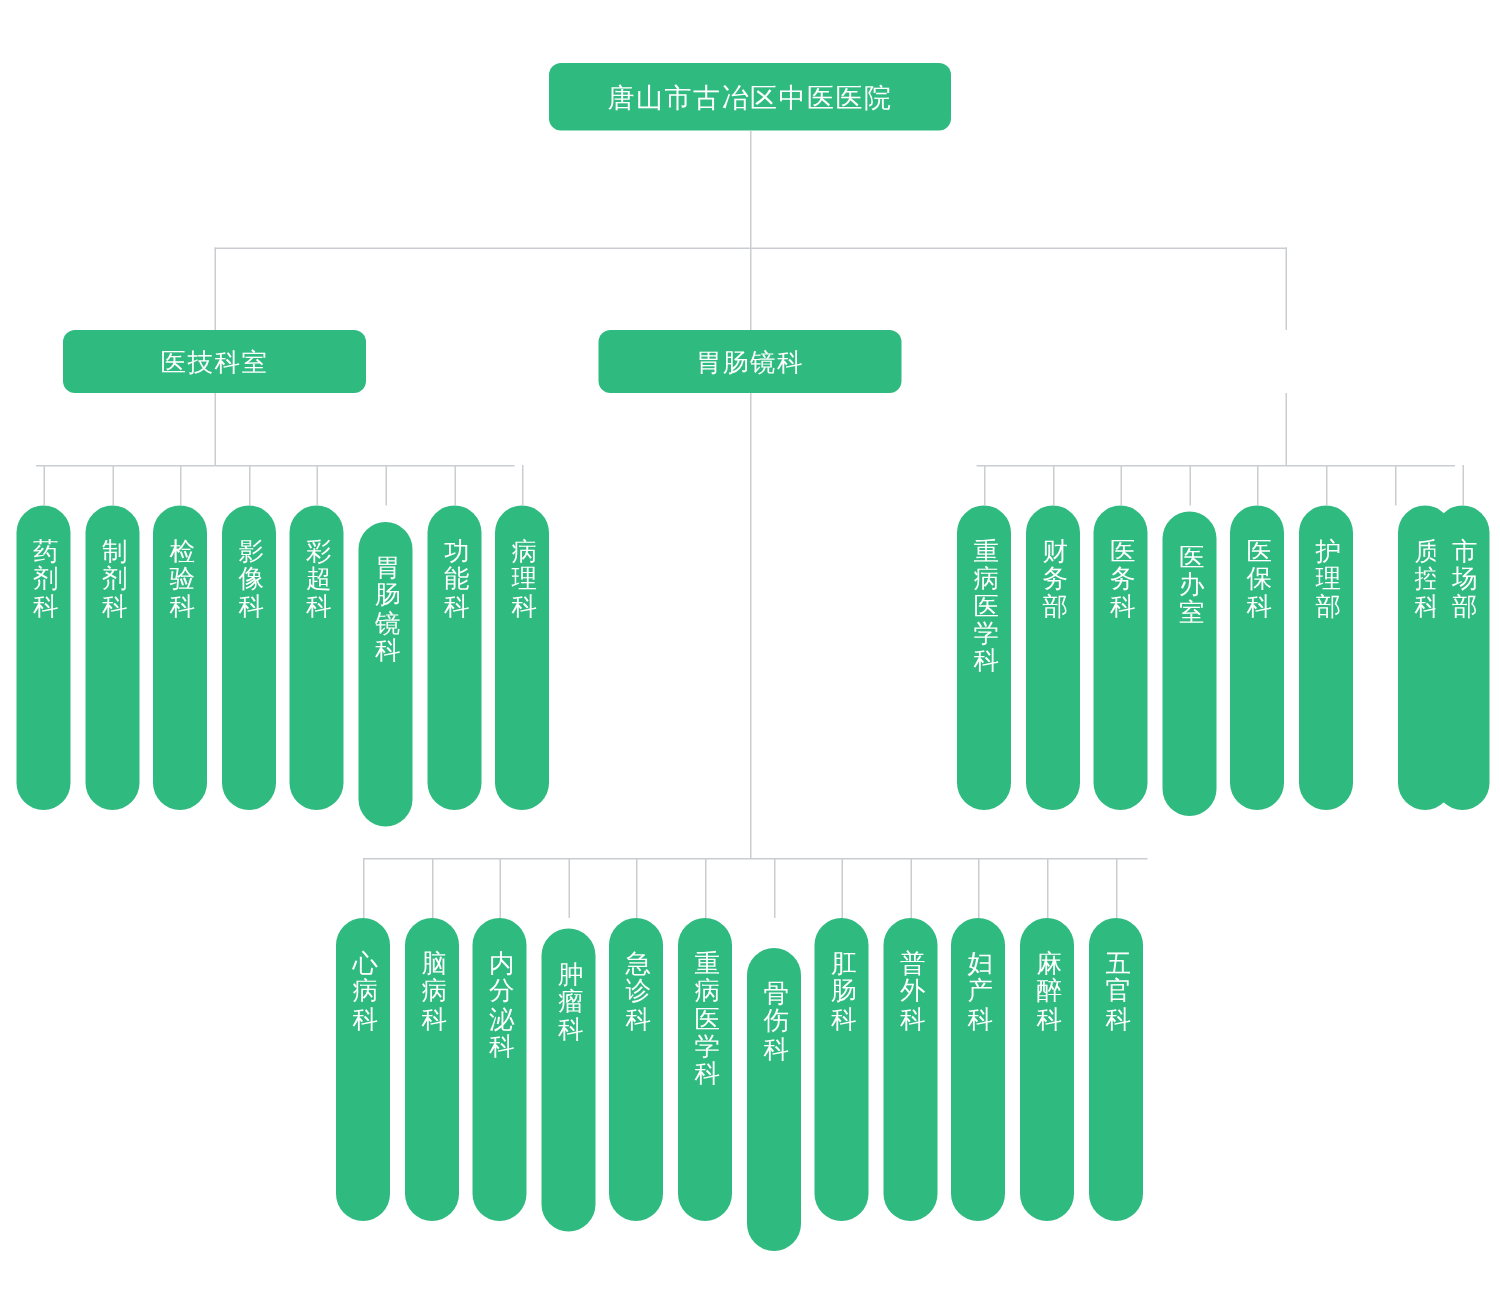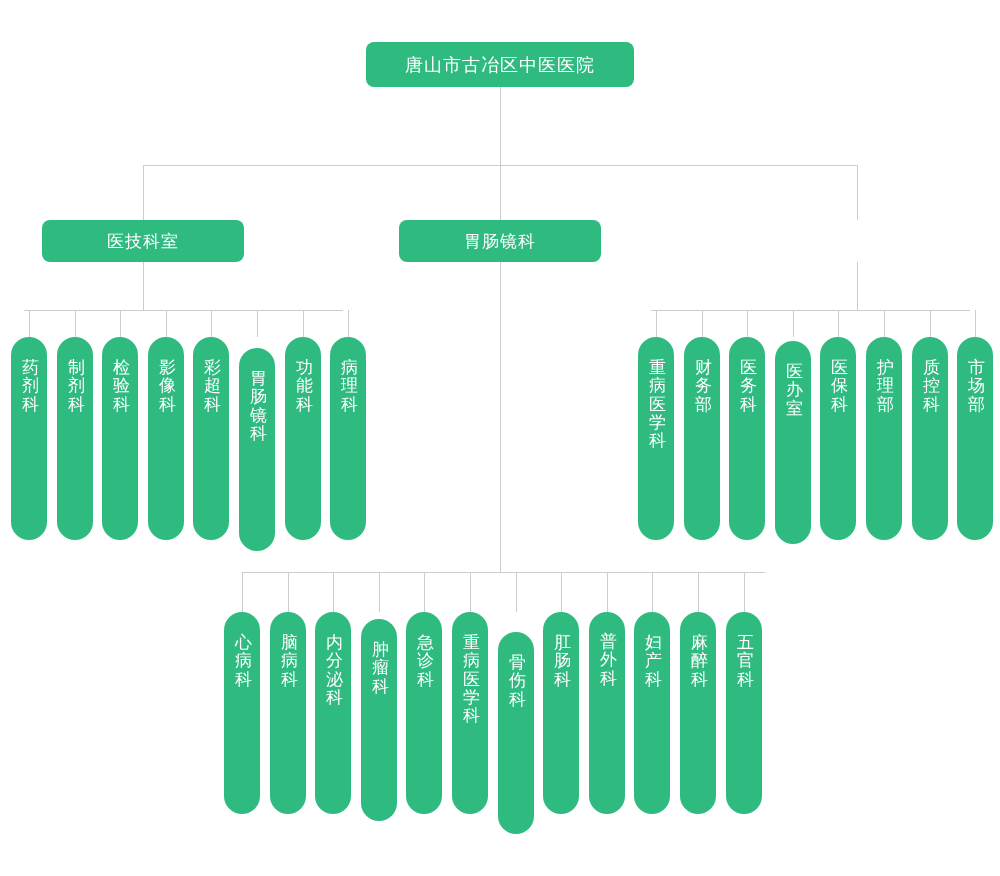--- a/index.html
+++ b/index.html
@@ -152,21 +152,21 @@
       </div>
       <div class="node node-v" style="left: 775px; top: 341px; height: 203px;">
         <span class="vtext">医办室</span>
       </div>
       <div class="node node-v" style="left: 820px; top: 337px; height: 203px;">
         <span class="vtext">医保科</span>
       </div>
       <div class="node node-v" style="left: 866px; top: 337px; height: 203px;">
         <span class="vtext">护理部</span>
       </div>
-      <div class="node node-v" style="left: 912px; top: 337px; height: 203px;">
+      <div class="node node-v" style="left: 932px; top: 337px; height: 203px;">
         <span class="vtext">质控科</span>
       </div>
       <div class="node node-v" style="left: 957px; top: 337px; height: 203px;">
         <span class="vtext">市场部</span>
       </div>
     </div>
 
   <div class="conn-v" style="left:500px; top:262px; height:310px;"></div>
   <div class="conn-h" style="left:242px; top:572px; width:523px;"></div>
   <div class="group-clinic" id="group-clinic">
@@ -187,21 +187,21 @@
       </div>
       <div class="node node-v" style="left: 452px; top: 612px; height: 202px;">
         <span class="vtext">重病医学科</span>
       </div>
       <div class="node node-v" style="left: 498px; top: 632px; height: 202px;">
         <span class="vtext">骨伤科</span>
       </div>
       <div class="node node-v" style="left: 543px; top: 612px; height: 202px;">
         <span class="vtext">肛肠科</span>
       </div>
-      <div class="node node-v" style="left: 589px; top: 612px; height: 202px; font-family: Liberation Mono, monospace;">
+      <div class="node node-v" style="left: 589px; top: 612px; height: 202px;">
         <span class="vtext">普外科</span>
       </div>
       <div class="node node-v" style="left: 634px; top: 612px; height: 202px;">
         <span class="vtext">妇产科</span>
       </div>
       <div class="node node-v" style="left: 680px; top: 612px; height: 202px;">
         <span class="vtext">麻醉科</span>
       </div>
       <div class="node node-v" style="left: 726px; top: 612px; height: 202px;">
         <span class="vtext">五官科</span>

